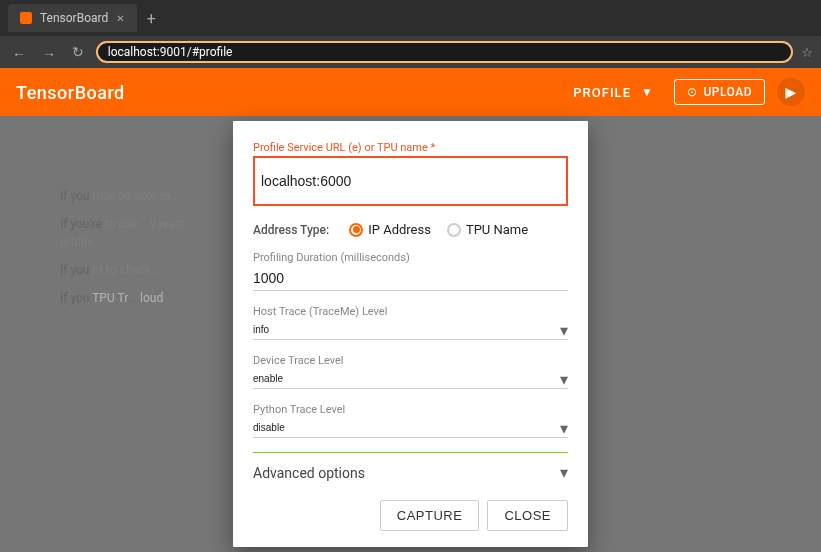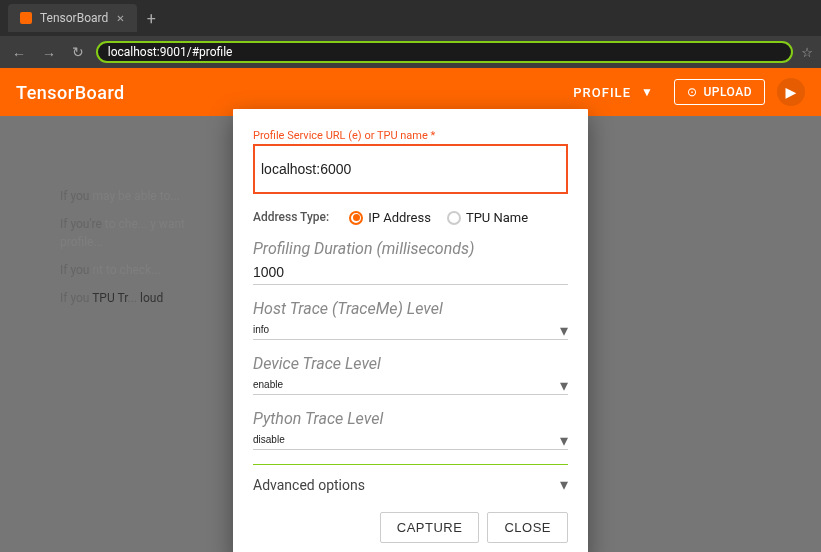--- a/index.html
+++ b/index.html
@@ -60,21 +60,21 @@
       gap: 8px;
     }
     .nav-btn {
       color: #aaa;
       font-size: 14px;
       cursor: pointer;
       padding: 2px 4px;
     }
     .address-bar {
       background: #1a1a1a;
-      border: 2px solid #84cc16;
+      border: 2px solid #fdba74;
       border-radius: 12px;
       color: #fff;
       font-size: 12px;
       padding: 2px 10px;
       flex: 1;
       height: 22px;
       display: flex;
       align-items: center;
     }
     .address-bar span {
@@ -180,21 +180,21 @@
       text-align: center;
       padding-top: 10px;
     }
     .bg-paragraph {
       font-size: 12px;
       color: #666;
       margin-bottom: 10px;
       line-height: 1.5;
     }
     .bg-link {
-      color: #000000;
+      color: #ffffff;
     }
 
     
     .overlay {
       position: absolute;
       top: 0; left: 0; right: 0; bottom: 0;
       background: rgba(100,100,100,0.5);
       display: flex;
       align-items: center;
       justify-content: center;
@@ -227,20 +227,21 @@
       padding: 15px 6px;
       font-size: 14px;
       color: #212121;
       width: 100%;
       background: transparent;
     }
 
     
     .address-type-row {
       display: flex;
+      align-items: center;
       gap: 16px;
       margin-bottom: 14px;
     }
     .address-type-label {
       font-size: 12px;
       color: #555;
       font-weight: 500;
       margin-right: 4px;
     }
     .radio-option {
@@ -268,24 +269,23 @@
       height: 7px;
       border-radius: 50%;
       background: #ff6600;
     }
 
     
     .form-field {
       margin-bottom: 14px;
     }
     .form-field-label {
-      font-size: 16px;
+      font-size: 11px;
       color: #888;
       margin-bottom: 2px;
-      font-style: italic;
     }
     .form-select-wrapper {
       position: relative;
       border-bottom: 1px solid #ccc;
     }
     .form-select {
       width: 100%;
       border: none;
       outline: none;
       font-size: 10px;

